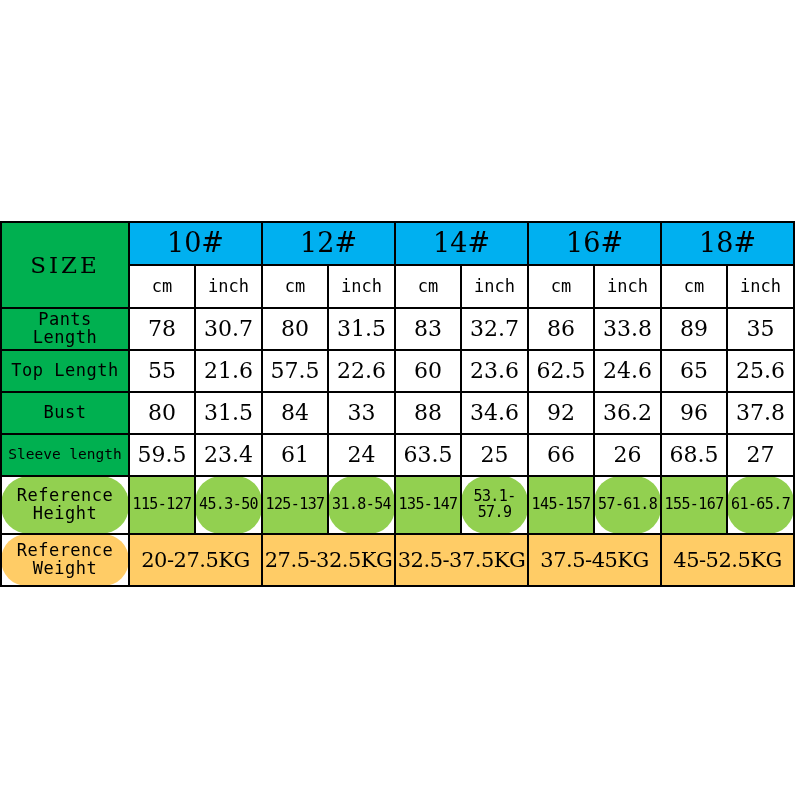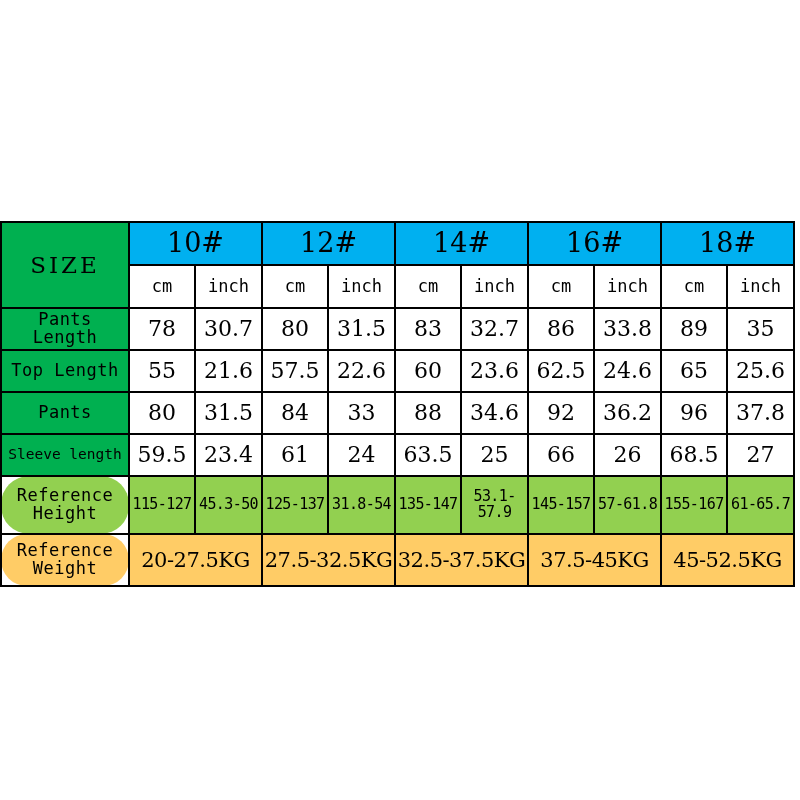--- a/index.html
+++ b/index.html
@@ -97,21 +97,21 @@
 
   
   .refh {
     background: #92D050;
     height: 56px;
     font-size: 15px;
     font-family: "DejaVu Sans Mono", "Liberation Mono", monospace;
     font-weight: bold;
     letter-spacing: -0.6px;
   }
-  .refh.inch { color: #FF0000; }
+  .refh.inch { color: #FF0000; border-radius: 26px; }
 
   
   .refw {
     background: #FFCC66;
     height: 50px;
     font-size: 21px;
     font-family: "DejaVu Serif", "Liberation Serif", serif;
     letter-spacing: -0.5px;
     margin-left: 16px;
   }
@@ -182,21 +182,21 @@
         <td class="val inch">22.6</td>
         <td class="val">60</td>
         <td class="val inch">23.6</td>
         <td class="val">62.5</td>
         <td class="val inch">24.6</td>
         <td class="val">65</td>
         <td class="val inch">25.6</td>
       </tr>
 
       <tr>
-        <td class="rowlabel">Pants</td>
+        <td class="rowlabel">Bust</td>
         <td class="val">80</td>
         <td class="val inch">31.5</td>
         <td class="val">84</td>
         <td class="val inch">33</td>
         <td class="val">88</td>
         <td class="val inch">34.6</td>
         <td class="val">92</td>
         <td class="val inch">36.2</td>
         <td class="val">96</td>
         <td class="val inch">37.8</td>

